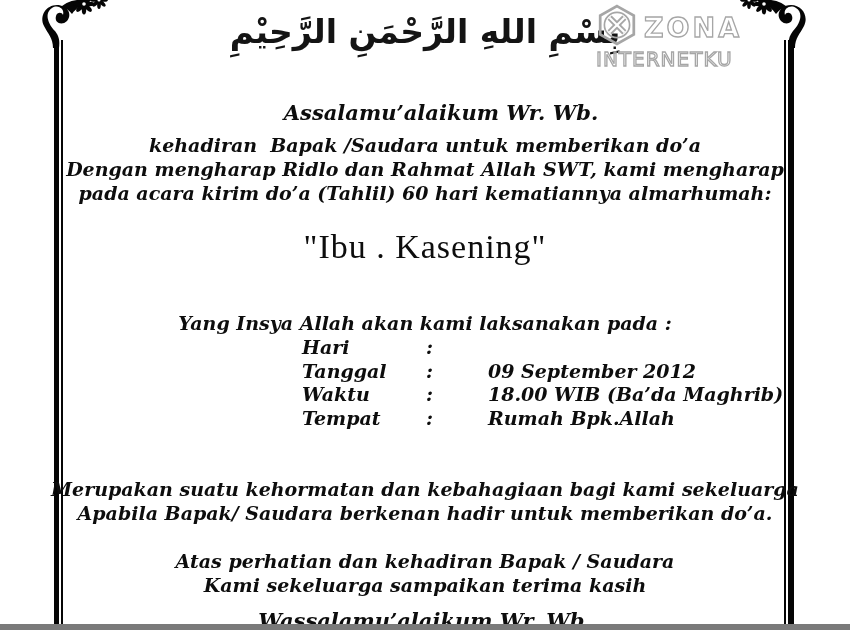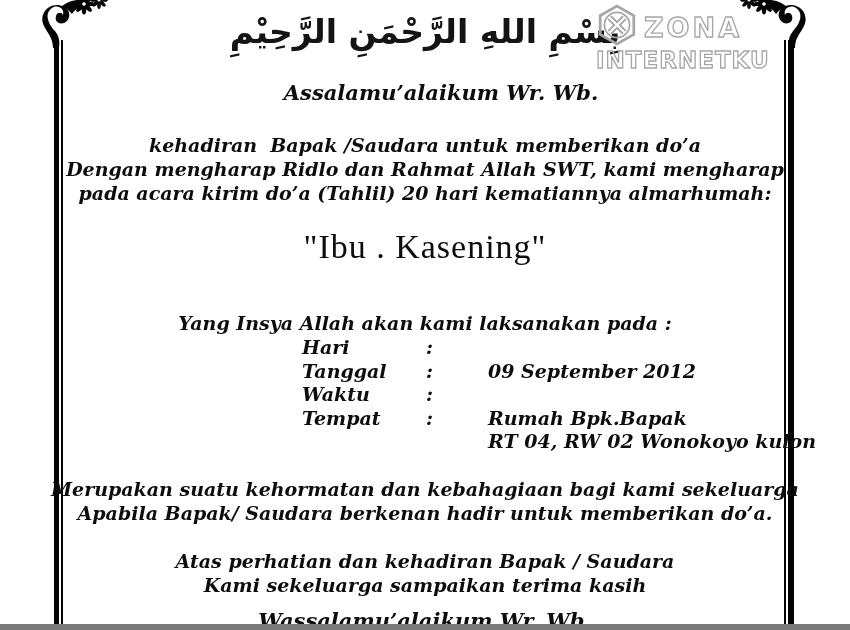--- a/index.html
+++ b/index.html
@@ -19,30 +19,30 @@
   .corner-ornament svg{overflow:visible;display:block;}
   .corner-left{left:36px;}
   .corner-right{left:740px;transform:scaleX(-1);}
 
   
   .wm{position:absolute;left:596px;top:4px;width:175px;z-index:2;
       font-family:"DejaVu Sans", sans-serif;}
   .wm-row{display:flex;align-items:center;gap:6px;}
   .wm-zona{font-size:27px;font-weight:800;letter-spacing:3px;color:transparent;
            -webkit-text-stroke:1.3px #a6a6a6;}
-  .wm-internetku{font-size:23px;font-weight:700;letter-spacing:1px;margin-top:-3px;
+  .wm-internetku{font-size:20px;font-weight:400;letter-spacing:1px;margin-top:-3px;
            color:transparent;-webkit-text-stroke:1.3px #a6a6a6;}
 
   
   .centered{position:absolute;left:0;right:0;text-align:center;}
   .script{font-style:italic;font-weight:600;font-family:"DejaVu Serif", serif;}
 
   .bismillah{top:12px;font-size:33px;font-weight:bold;color:#141414;
              font-family:"DejaVu Sans", sans-serif;}
-  .greeting{top:80px;font-size:21px;padding-left:32px;}
+  .greeting{top:100px;font-size:21px;padding-left:32px;}
   .intro{top:134px;font-size:19px;line-height:23.8px;}
   .intro div{white-space:pre-wrap;}
   .deceased{top:228px;font-size:34px;letter-spacing:1px;
             font-family:"Liberation Serif","DejaVu Serif", serif;font-weight:400;}
   .schedule-intro{top:312px;font-size:19px;}
   .schedule{position:absolute;top:336px;left:302px;font-size:19px;line-height:23.5px;}
   .schedule .row{display:grid;grid-template-columns:84px 22px auto;gap:40px;}
   .honor{top:477px;font-size:19px;line-height:24.3px;}
   .thanks{top:549px;font-size:19px;line-height:24.3px;}
   .closing-salam{top:608px;font-size:21px;}
@@ -124,50 +124,46 @@
     <div class="wm-internetku">INTERNETKU</div>
   </div>
 
   <div class="centered bismillah" dir="rtl">بِسْمِ اللهِ الرَّحْمَنِ الرَّحِيْمِ</div>
 
   <div class="centered greeting script">Assalamu’alaikum Wr. Wb.</div>
 
   <div class="centered intro script">
     <div>kehadiran  Bapak /Saudara untuk memberikan do’a</div>
     <div>Dengan mengharap Ridlo dan Rahmat Allah SWT, kami mengharap</div>
-    <div>pada acara kirim do’a (Tahlil) 20 hari kematiannya almarhumah:</div>
+    <div>pada acara kirim do’a (Tahlil) 60 hari kematiannya almarhumah:</div>
   </div>
 
   <div class="centered deceased">"Ibu . Kasening"</div>
 
   <div class="centered schedule-intro script">Yang Insya Allah akan kami laksanakan pada :</div>
 
   <div class="schedule script">
     <div class="row">
       <span>Hari</span>
       <span>:</span>
     </div>
     <div class="row">
       <span>Tanggal</span>
       <span>:</span>
       <span>09 September 2012</span>
     </div>
     <div class="row">
       <span>Waktu</span>
       <span>:</span>
+      <span>18.00 WIB (Ba’da Maghrib)</span>
     </div>
     <div class="row">
       <span>Tempat</span>
       <span>:</span>
-      <span>Rumah Bpk.Bapak</span>
-    </div>
-    <div class="row">
-      <span></span>
-      <span></span>
-      <span>RT 04, RW 02 Wonokoyo kulon</span>
+      <span>Rumah Bpk.Allah</span>
     </div>
   </div>
 
   <div class="centered honor script">
     <div>Merupakan suatu kehormatan dan kebahagiaan bagi kami sekeluarga</div>
     <div>Apabila Bapak/ Saudara berkenan hadir untuk memberikan do’a.</div>
   </div>
 
   <div class="centered thanks script">
     <div>Atas perhatian dan kehadiran Bapak / Saudara</div>

